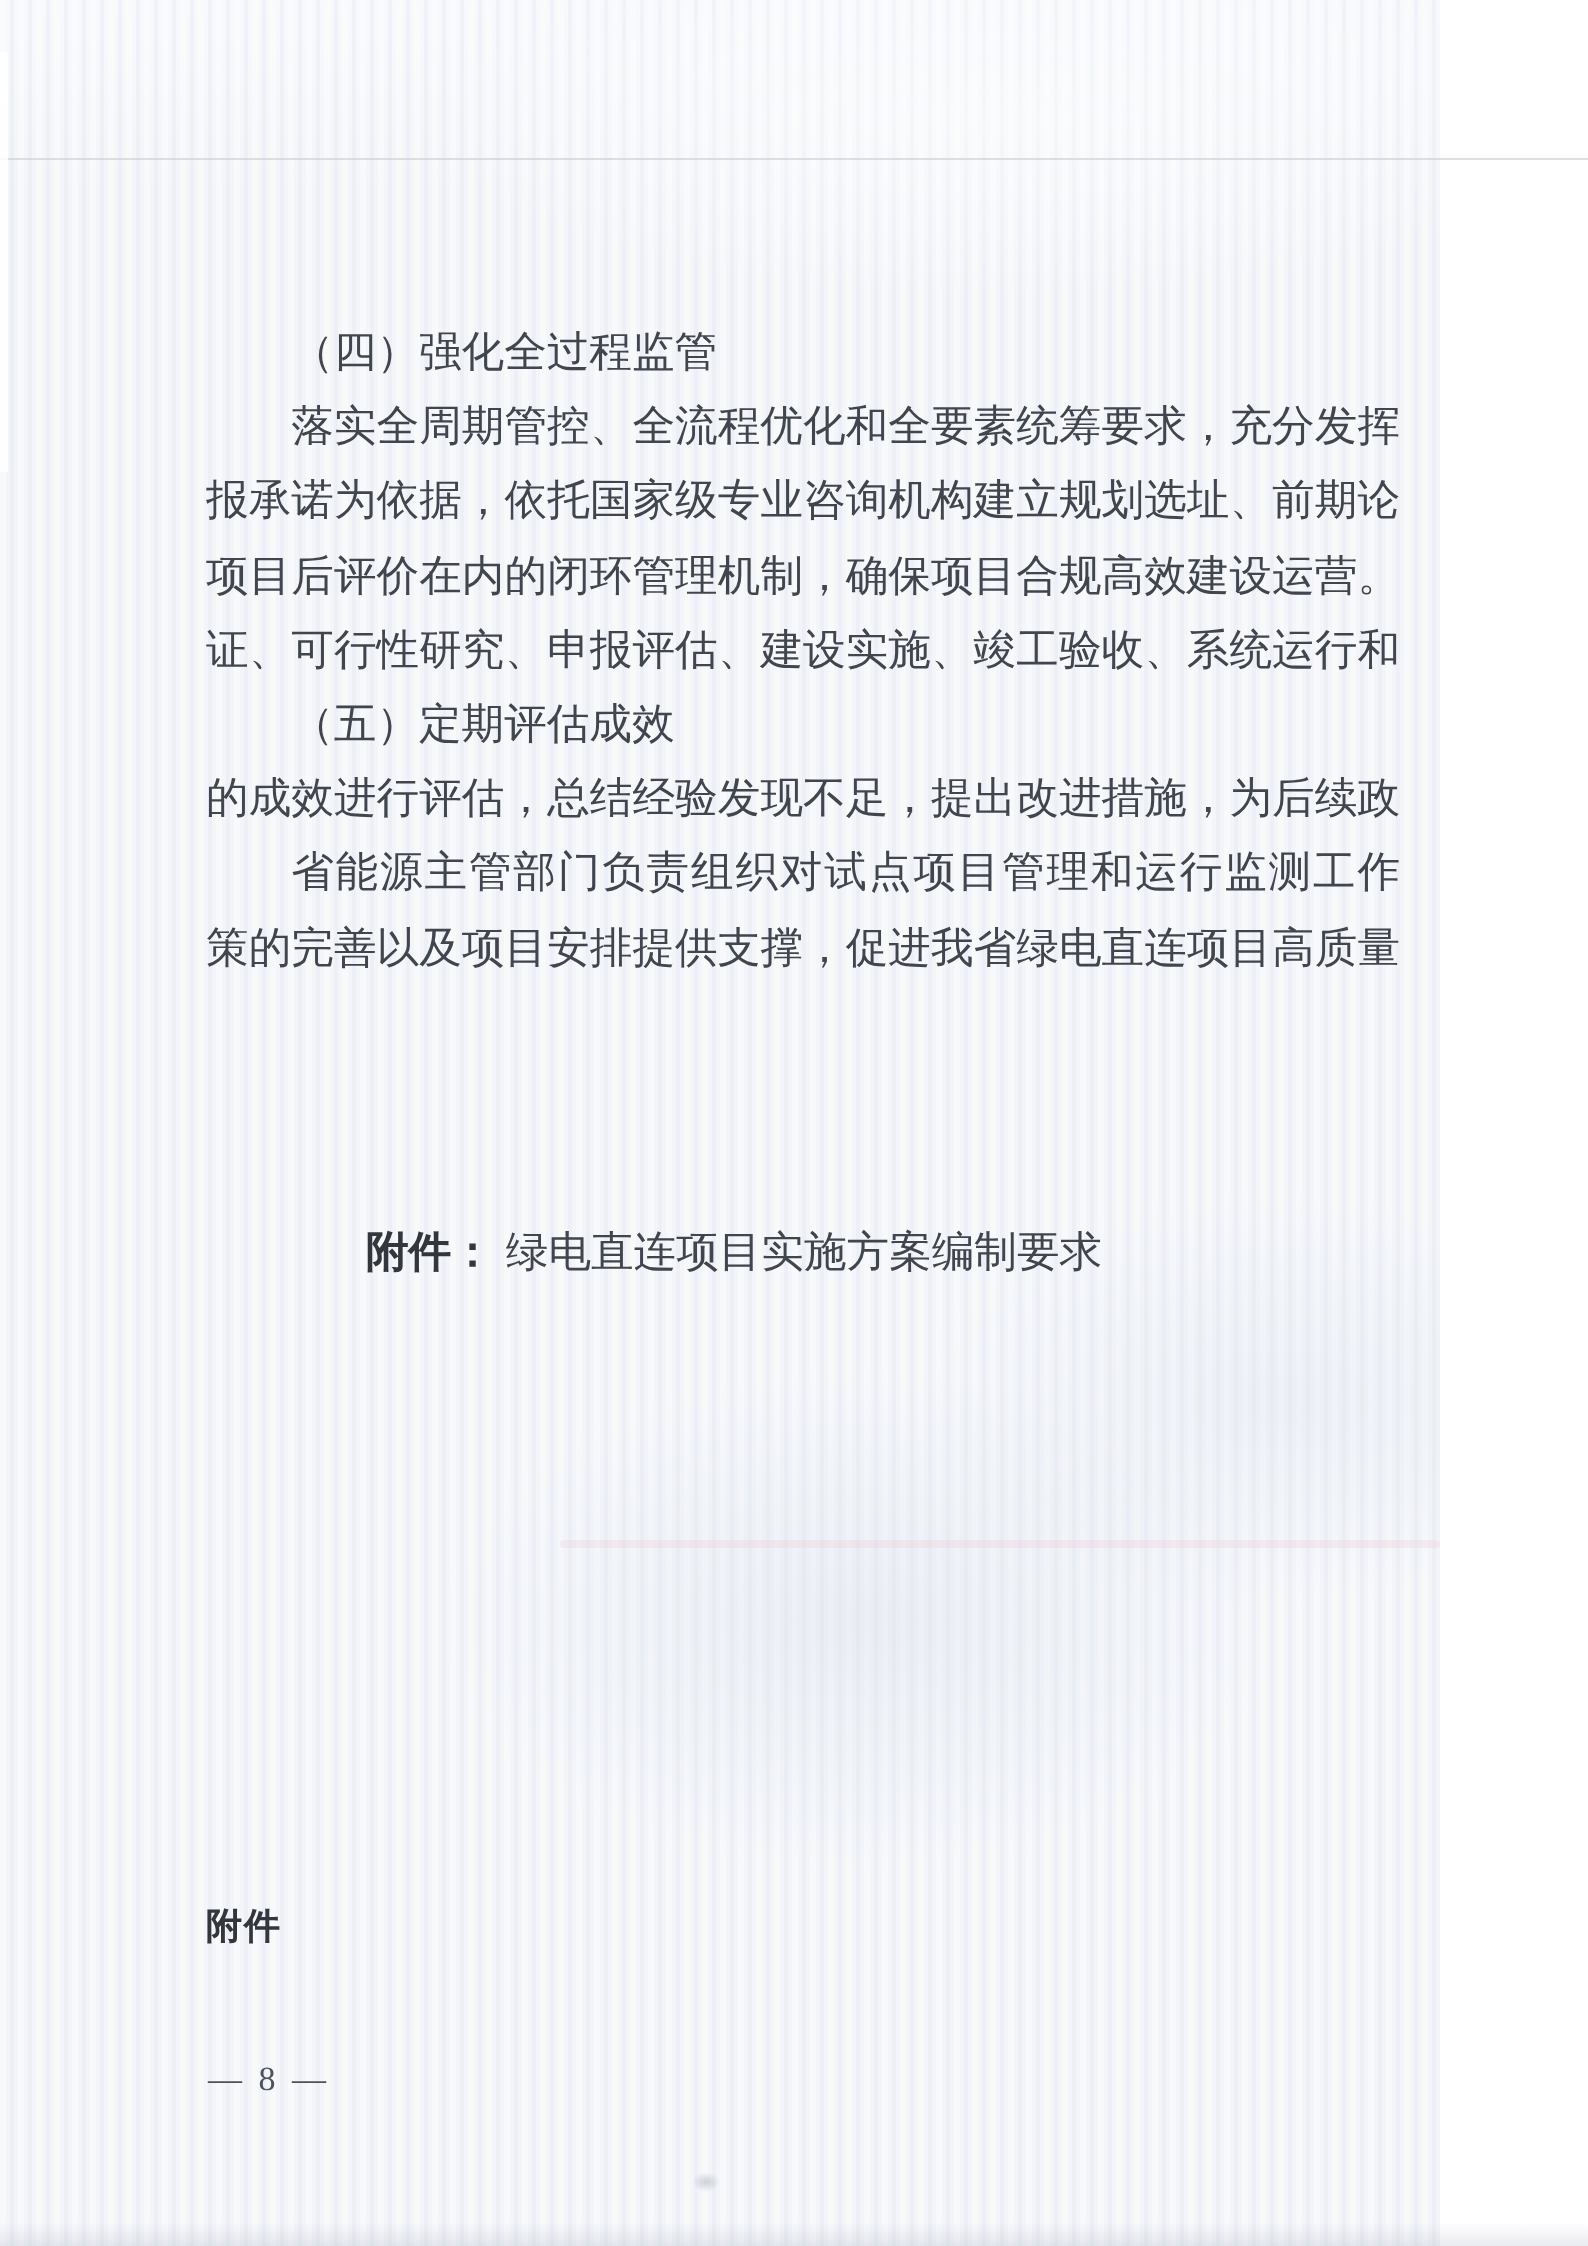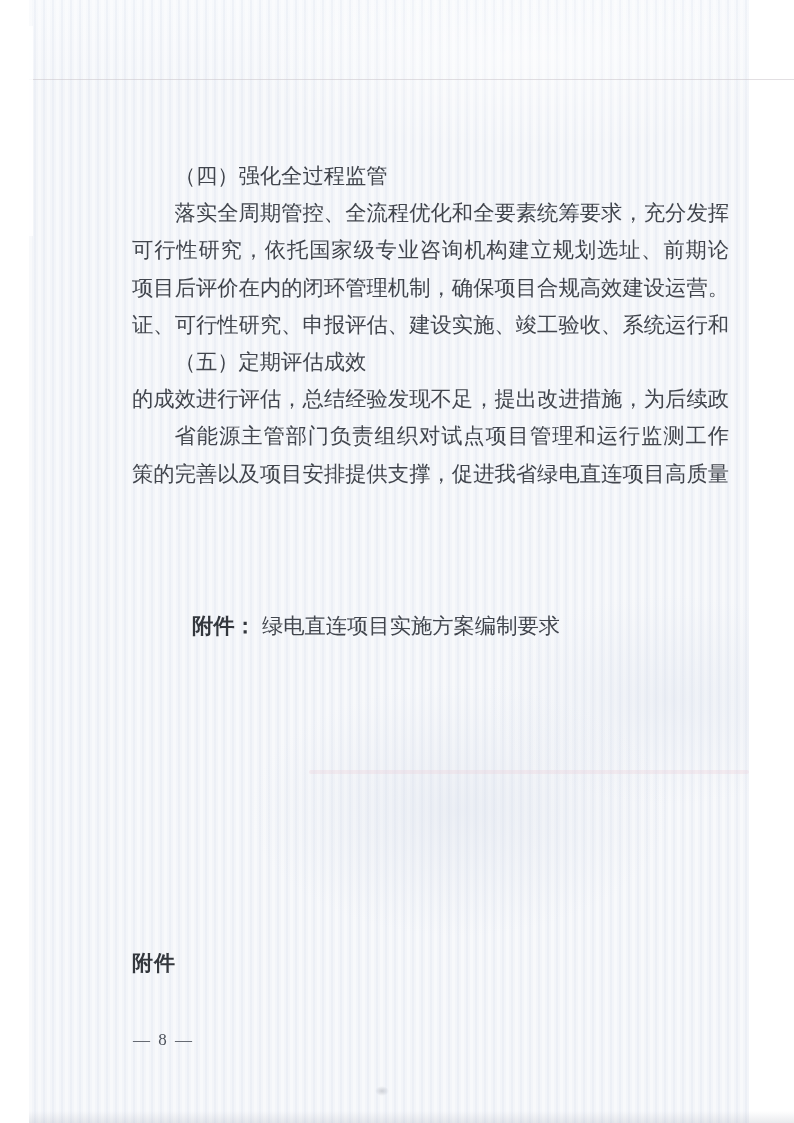--- a/index.html
+++ b/index.html
@@ -16,21 +16,20 @@
     position: relative;
     width: 720px;
     height: 1123px;
     color: var(--ink);
     background:
       radial-gradient(ellipse 300px 180px at 430px 810px, rgba(216,222,234,.38), rgba(216,222,234,0) 70%),
       radial-gradient(ellipse 260px 150px at 640px 700px, rgba(218,224,236,.32), rgba(218,224,236,0) 70%),
       radial-gradient(ellipse 400px 120px at 500px 60px, rgba(255,255,255,.5), rgba(255,255,255,0) 75%),
       repeating-linear-gradient(90deg, rgba(255,255,255,.4) 0 3px, rgba(255,255,255,0) 3px 5px, rgba(221,227,238,.3) 5px 7px, rgba(221,227,238,0) 7px 9px),
       linear-gradient(180deg, #f7f9fc 0%, var(--bg) 8%, var(--bg) 100%);
-    margin-left: 29px;
   }
 
   
   .scan-fold-line {
     position: absolute; left: 0; top: 79px; width: 794px; height: 1px;
     background: rgba(203,196,202,.55);
   }
   .left-sliver {
     position: absolute; left: 0; top: 26px; width: 4px; height: 210px;
     background: rgba(255,255,255,.85);
@@ -54,30 +53,30 @@
     font-size: 21.3px; color: var(--ink);
     letter-spacing: 0;
   }
   .line { display: block; height: 37.2px; line-height: 37.2px; white-space: nowrap; }
   .line.heading    { text-indent: 2em; }
   .line.para-first { text-indent: 2em; text-align: justify; text-align-last: justify; white-space: normal; overflow: hidden; }
   .line.para-mid   { text-align: justify; text-align-last: justify; white-space: normal; overflow: hidden; }
   .line.para-end   { }
 
   .attachment-note {
-    position: absolute; left: 139px; top: 608px; width: 560px;
+    position: absolute; left: 159px; top: 608px; width: 560px;
     height: 37.2px; line-height: 37.2px; font-size: 21.3px; color: var(--ink);
     white-space: nowrap;
     padding-left: 24px;
   }
   .att-label { font-weight: 700; color: var(--ink-strong); margin-right: 6px; }
 
   .footer-label {
     position: absolute; left: 103px; top: 948px;
-    font-size: 21px; line-height: 30px; font-weight: 700; color: var(--ink-strong);
+    font-size: 18px; line-height: 30px; font-weight: 700; color: var(--ink-strong);
     letter-spacing: 1px;
   }
 
   .page-number {
     position: absolute; left: 104px; top: 1028px;
     font-size: 17px; line-height: 24px; color: var(--ink-page-num);
     letter-spacing: 2px;
   }
 </style>
 </head>
@@ -87,21 +86,21 @@
 
   <div class="scan-fold-line"></div>
   <div class="left-sliver"></div>
   <div class="pink-band"></div>
   <div class="smudge-dot"></div>
   <div class="bottom-shade"></div>
 
   <main class="body-text">
       <div class="line heading">（四）强化全过程监管</div>
       <div class="line para-first">落实全周期管控、全流程优化和全要素统筹要求，充分发挥</div>
-      <div class="line para-mid">可行性研究，依托国家级专业咨询机构建立规划选址、前期论</div>
+      <div class="line para-mid">报承诺为依据，依托国家级专业咨询机构建立规划选址、前期论</div>
       <div class="line para-mid">项目后评价在内的闭环管理机制，确保项目合规高效建设运营。</div>
       <div class="line para-mid">证、可行性研究、申报评估、建设实施、竣工验收、系统运行和</div>
       <div class="line heading">（五）定期评估成效</div>
       <div class="line para-mid">的成效进行评估，总结经验发现不足，提出改进措施，为后续政</div>
       <div class="line para-first">省能源主管部门负责组织对试点项目管理和运行监测工作</div>
       <div class="line para-mid">策的完善以及项目安排提供支撑，促进我省绿电直连项目高质量</div>
     </main>
 
   <div class="attachment-note">
     <span class="att-label">附件：</span><span>绿电直连项目实施方案编制要求</span>

